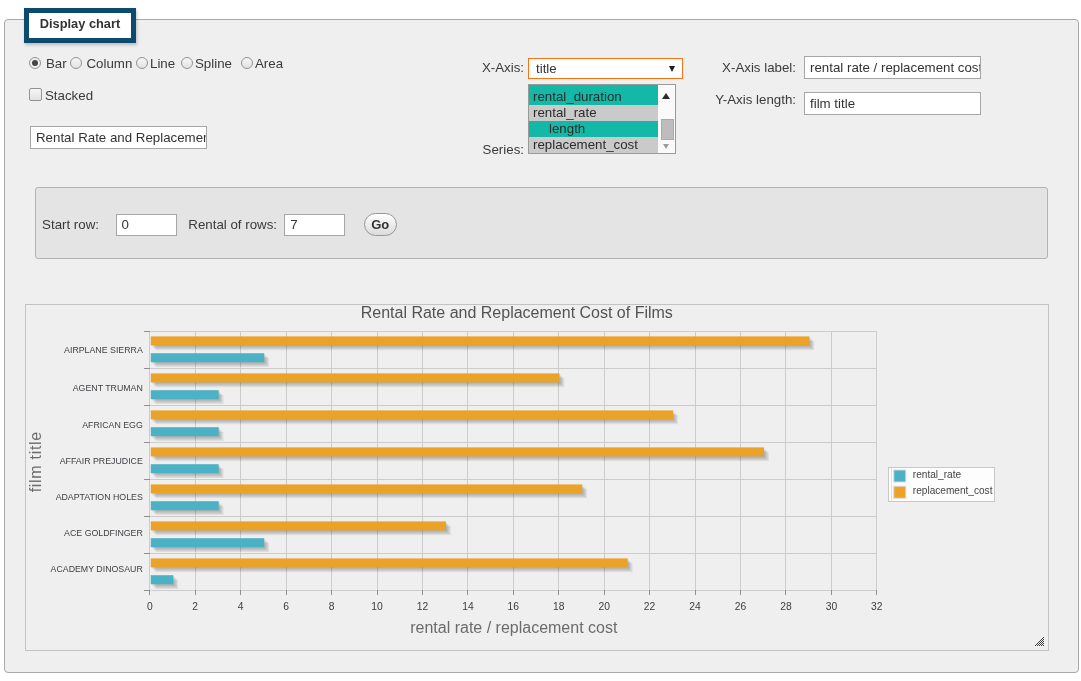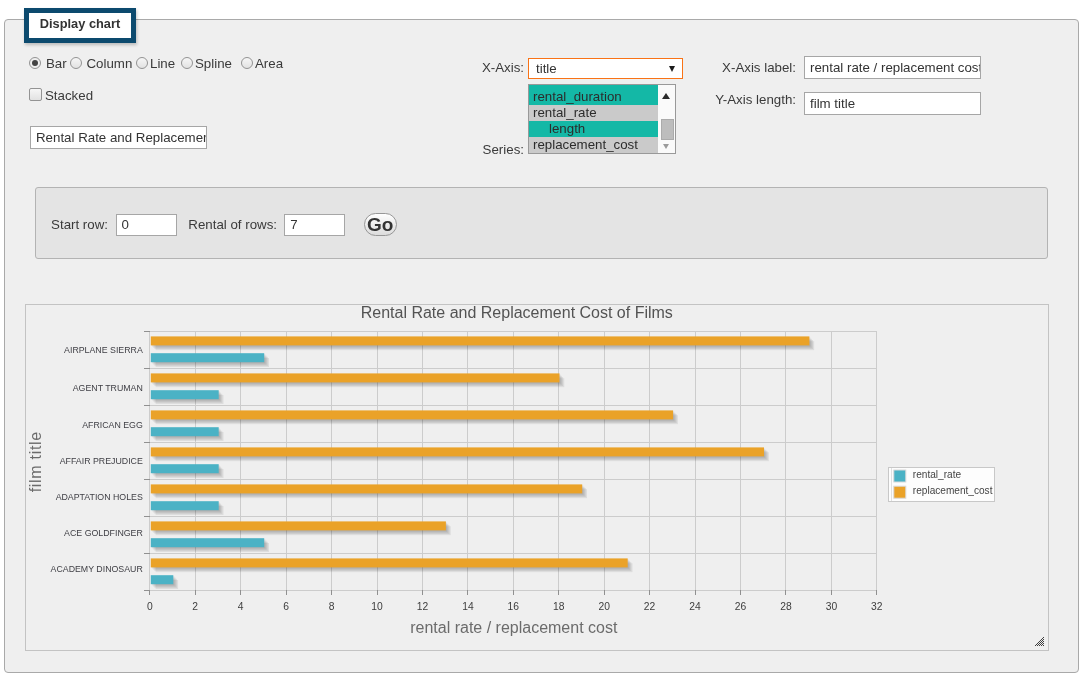--- a/index.html
+++ b/index.html
@@ -54,25 +54,25 @@
   <div style="position:absolute;left:5px;bottom:4px;width:0;height:0;border-left:3.6px solid transparent;border-right:3.6px solid transparent;border-top:5px solid #9b9b9b;"></div>
  </div>
 </div>
 
 <div class="lbl r" style="left:696px;top:59.5px;width:100px;">X-Axis label:</div>
 <input class="ti" style="left: 804px; top: 55.5px; width: 177px; height: 23px;" value="rental rate / replacement cost">
 <div class="lbl r" style="left:696px;top:92px;width:100px;">Y-Axis length:</div>
 <input class="ti" style="left: 804px; top: 91.5px; width: 177px; height: 23px;" value="film title">
 
 <div class="abs" style="left:34.7px;top:187px;width:1013px;height:72px;box-sizing:border-box;border:1px solid #b3b3b3;border-radius:3px;background:#e4e4e4;"></div>
-<div class="lbl r" style="left:28px;top:216.5px;width:80px;">Start row:</div>
+<div class="lbl r" style="left:19px;top:216.5px;width:80px;">Start row:</div>
 <input class="ti" style="left: 115.5px; top: 213.5px; width: 61px; height: 22px;" value="0">
 <div class="lbl r" style="left:177px;top:216.5px;width:100px;">Rental of rows:</div>
 <input class="ti" style="left: 284.3px; top: 213.5px; width: 61px; height: 22px;" value="7">
-<div class="abs" style="left:363.5px;top:213px;width:33.5px;height:23px;box-sizing:border-box;border:1px solid #979797;border-radius:11.5px;background:linear-gradient(#fefefe,#dcdcdc);text-align:center;line-height:21px;font-weight:bold;color:#333;font-size:19px;">Go</div>
+<div class="abs" style="left:363.5px;top:213px;width:33.5px;height:23px;box-sizing:border-box;border:1px solid #979797;border-radius:11.5px;background:linear-gradient(#fefefe,#dcdcdc);text-align:center;line-height:21px;font-weight:bold;color:#333;font-size:13px;">Go</div>
 
 <div class="abs" style="left:24.7px;top:304.3px;width:1024px;height:347px;box-sizing:border-box;border:1px solid #c3c3c3;background:#efefef;"></div>
 <svg width="1024" height="347" viewBox="24.7 304.3 1024 347" style="position:absolute;left:24.7px;top:304.3px;" font-family="Liberation Sans, sans-serif" xmlns="http://www.w3.org/2000/svg">
     <defs>
       <filter id="bsh" x="-20%" y="-60%" width="140%" height="260%">
         <feDropShadow dx="2.6" dy="3.2" stdDeviation="1.4" flood-color="#3a3a3a" flood-opacity="0.34"></feDropShadow>
       </filter>
     </defs>
     <text x="516.5" y="318.5" font-size="16" fill="#535353" text-anchor="middle">Rental Rate and Replacement Cost of Films</text>
     <g stroke="#cccccc" stroke-width="1" shape-rendering="crispEdges">

